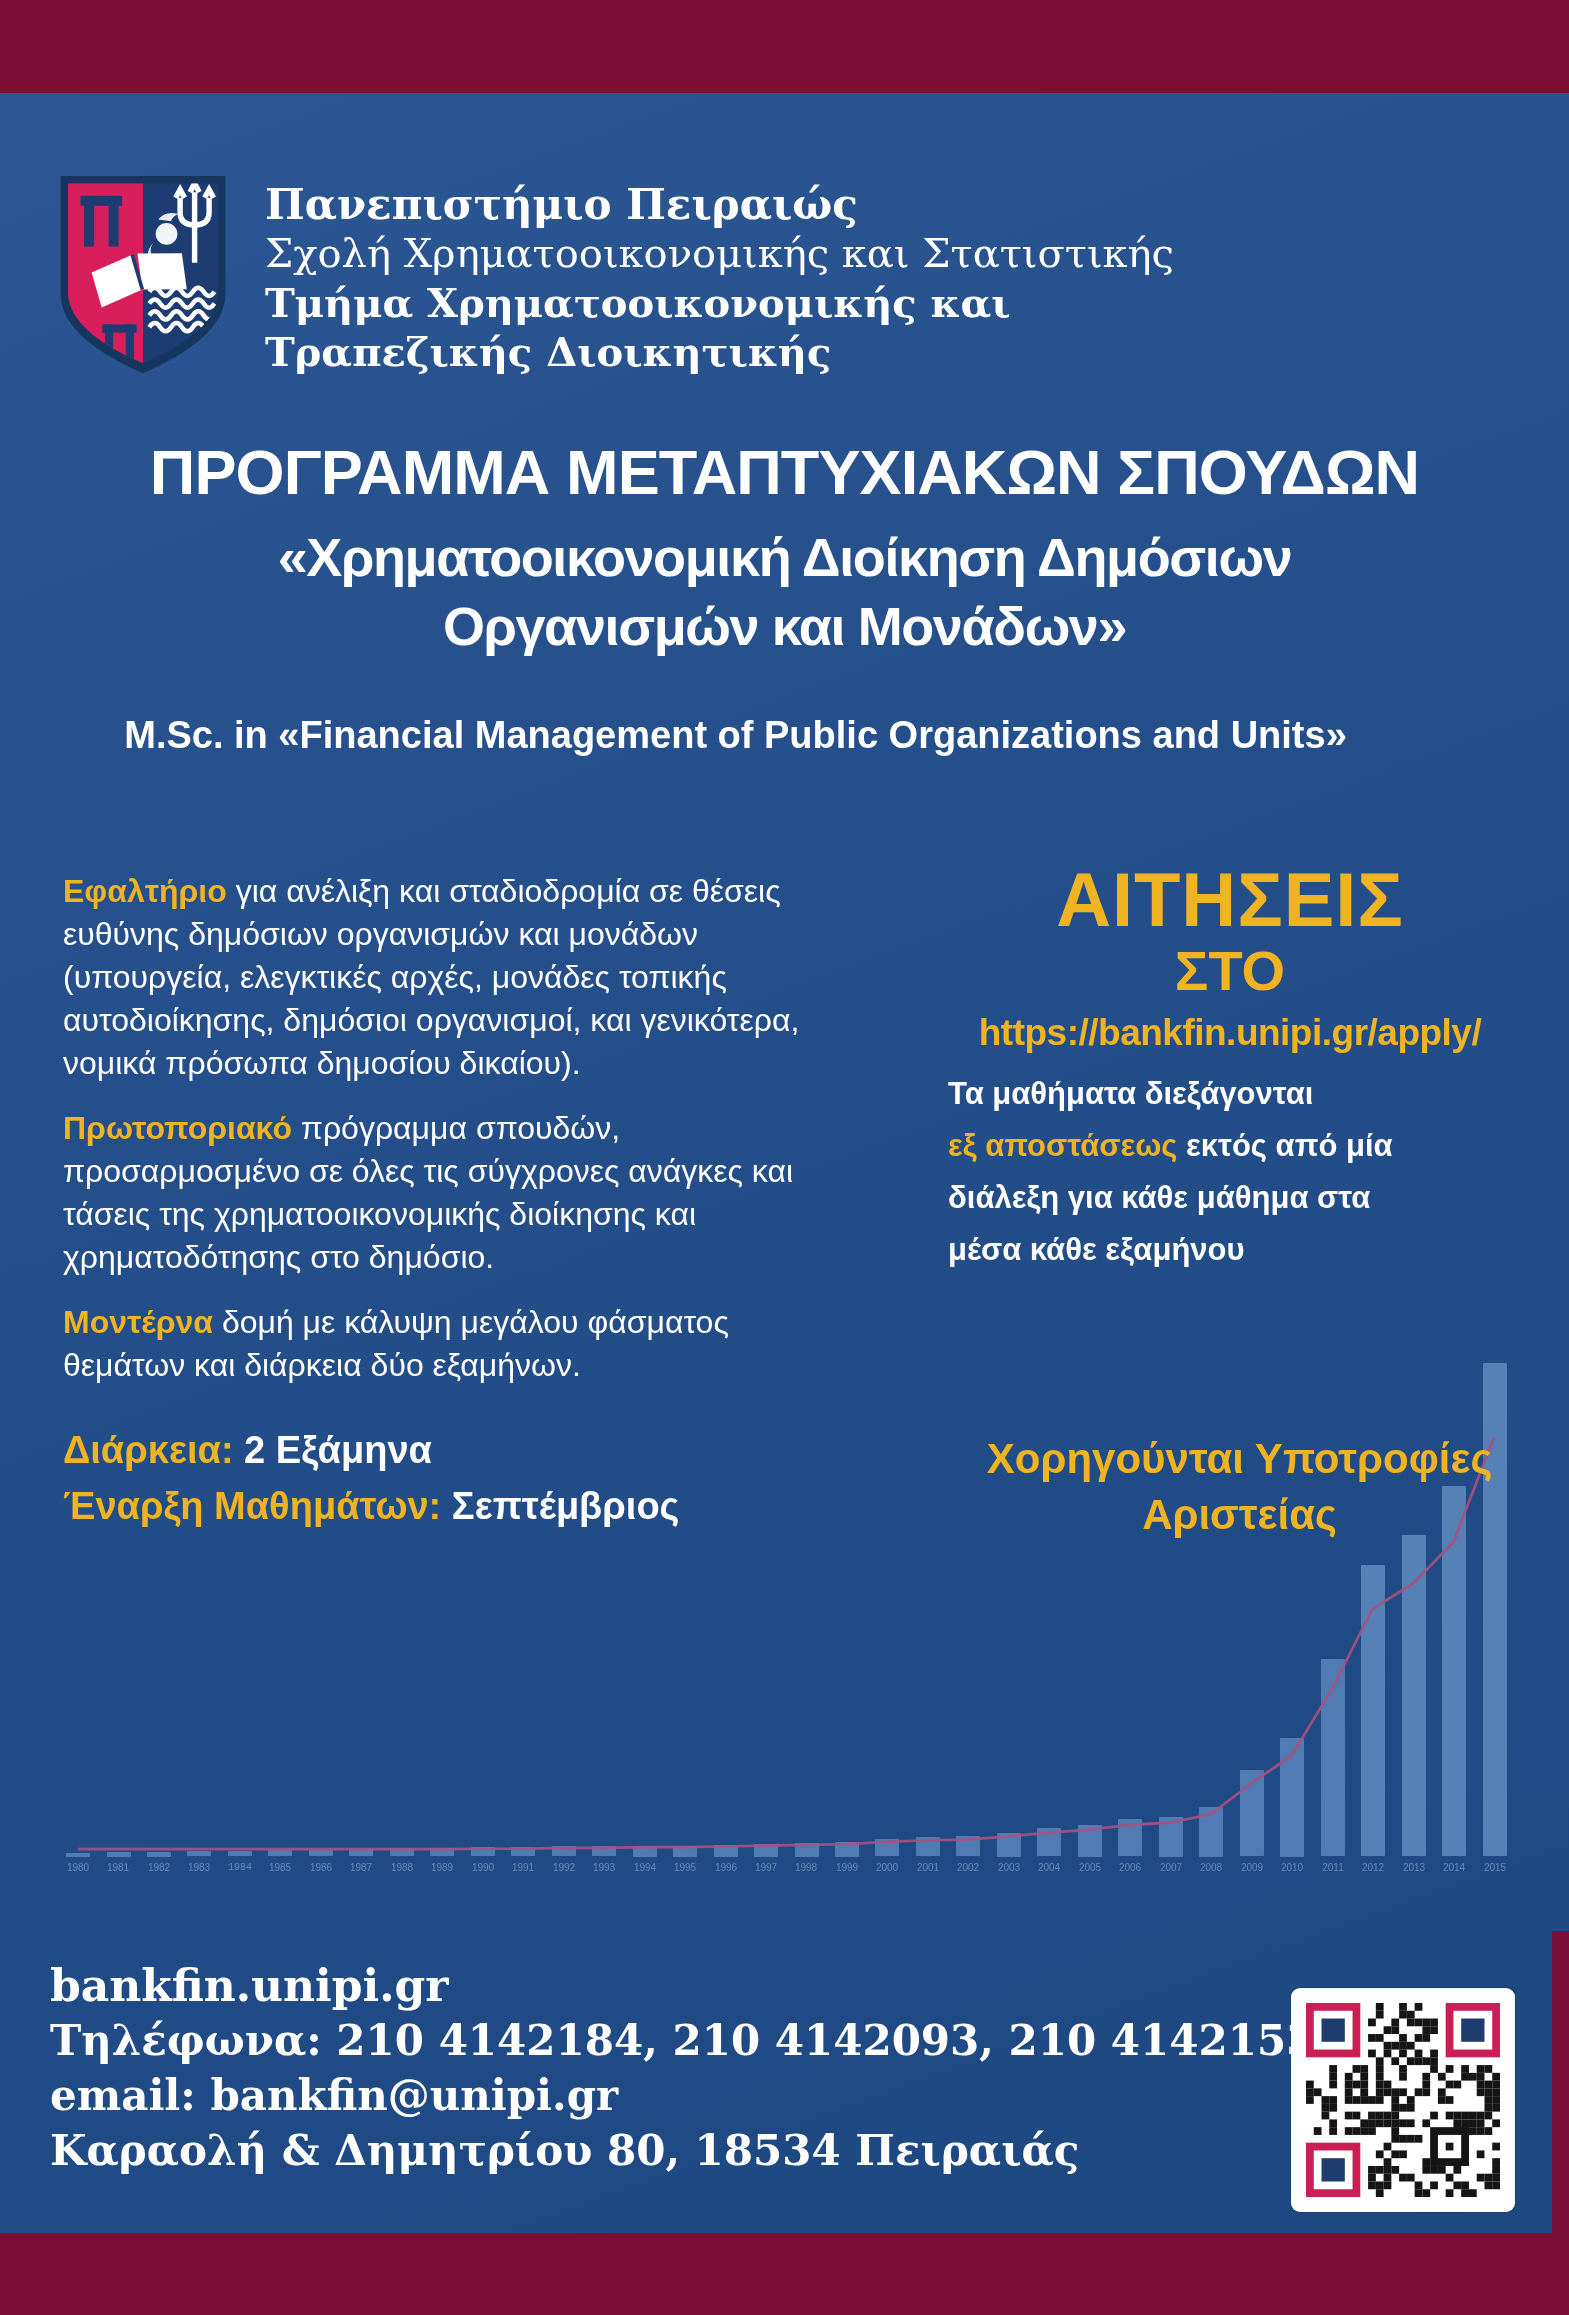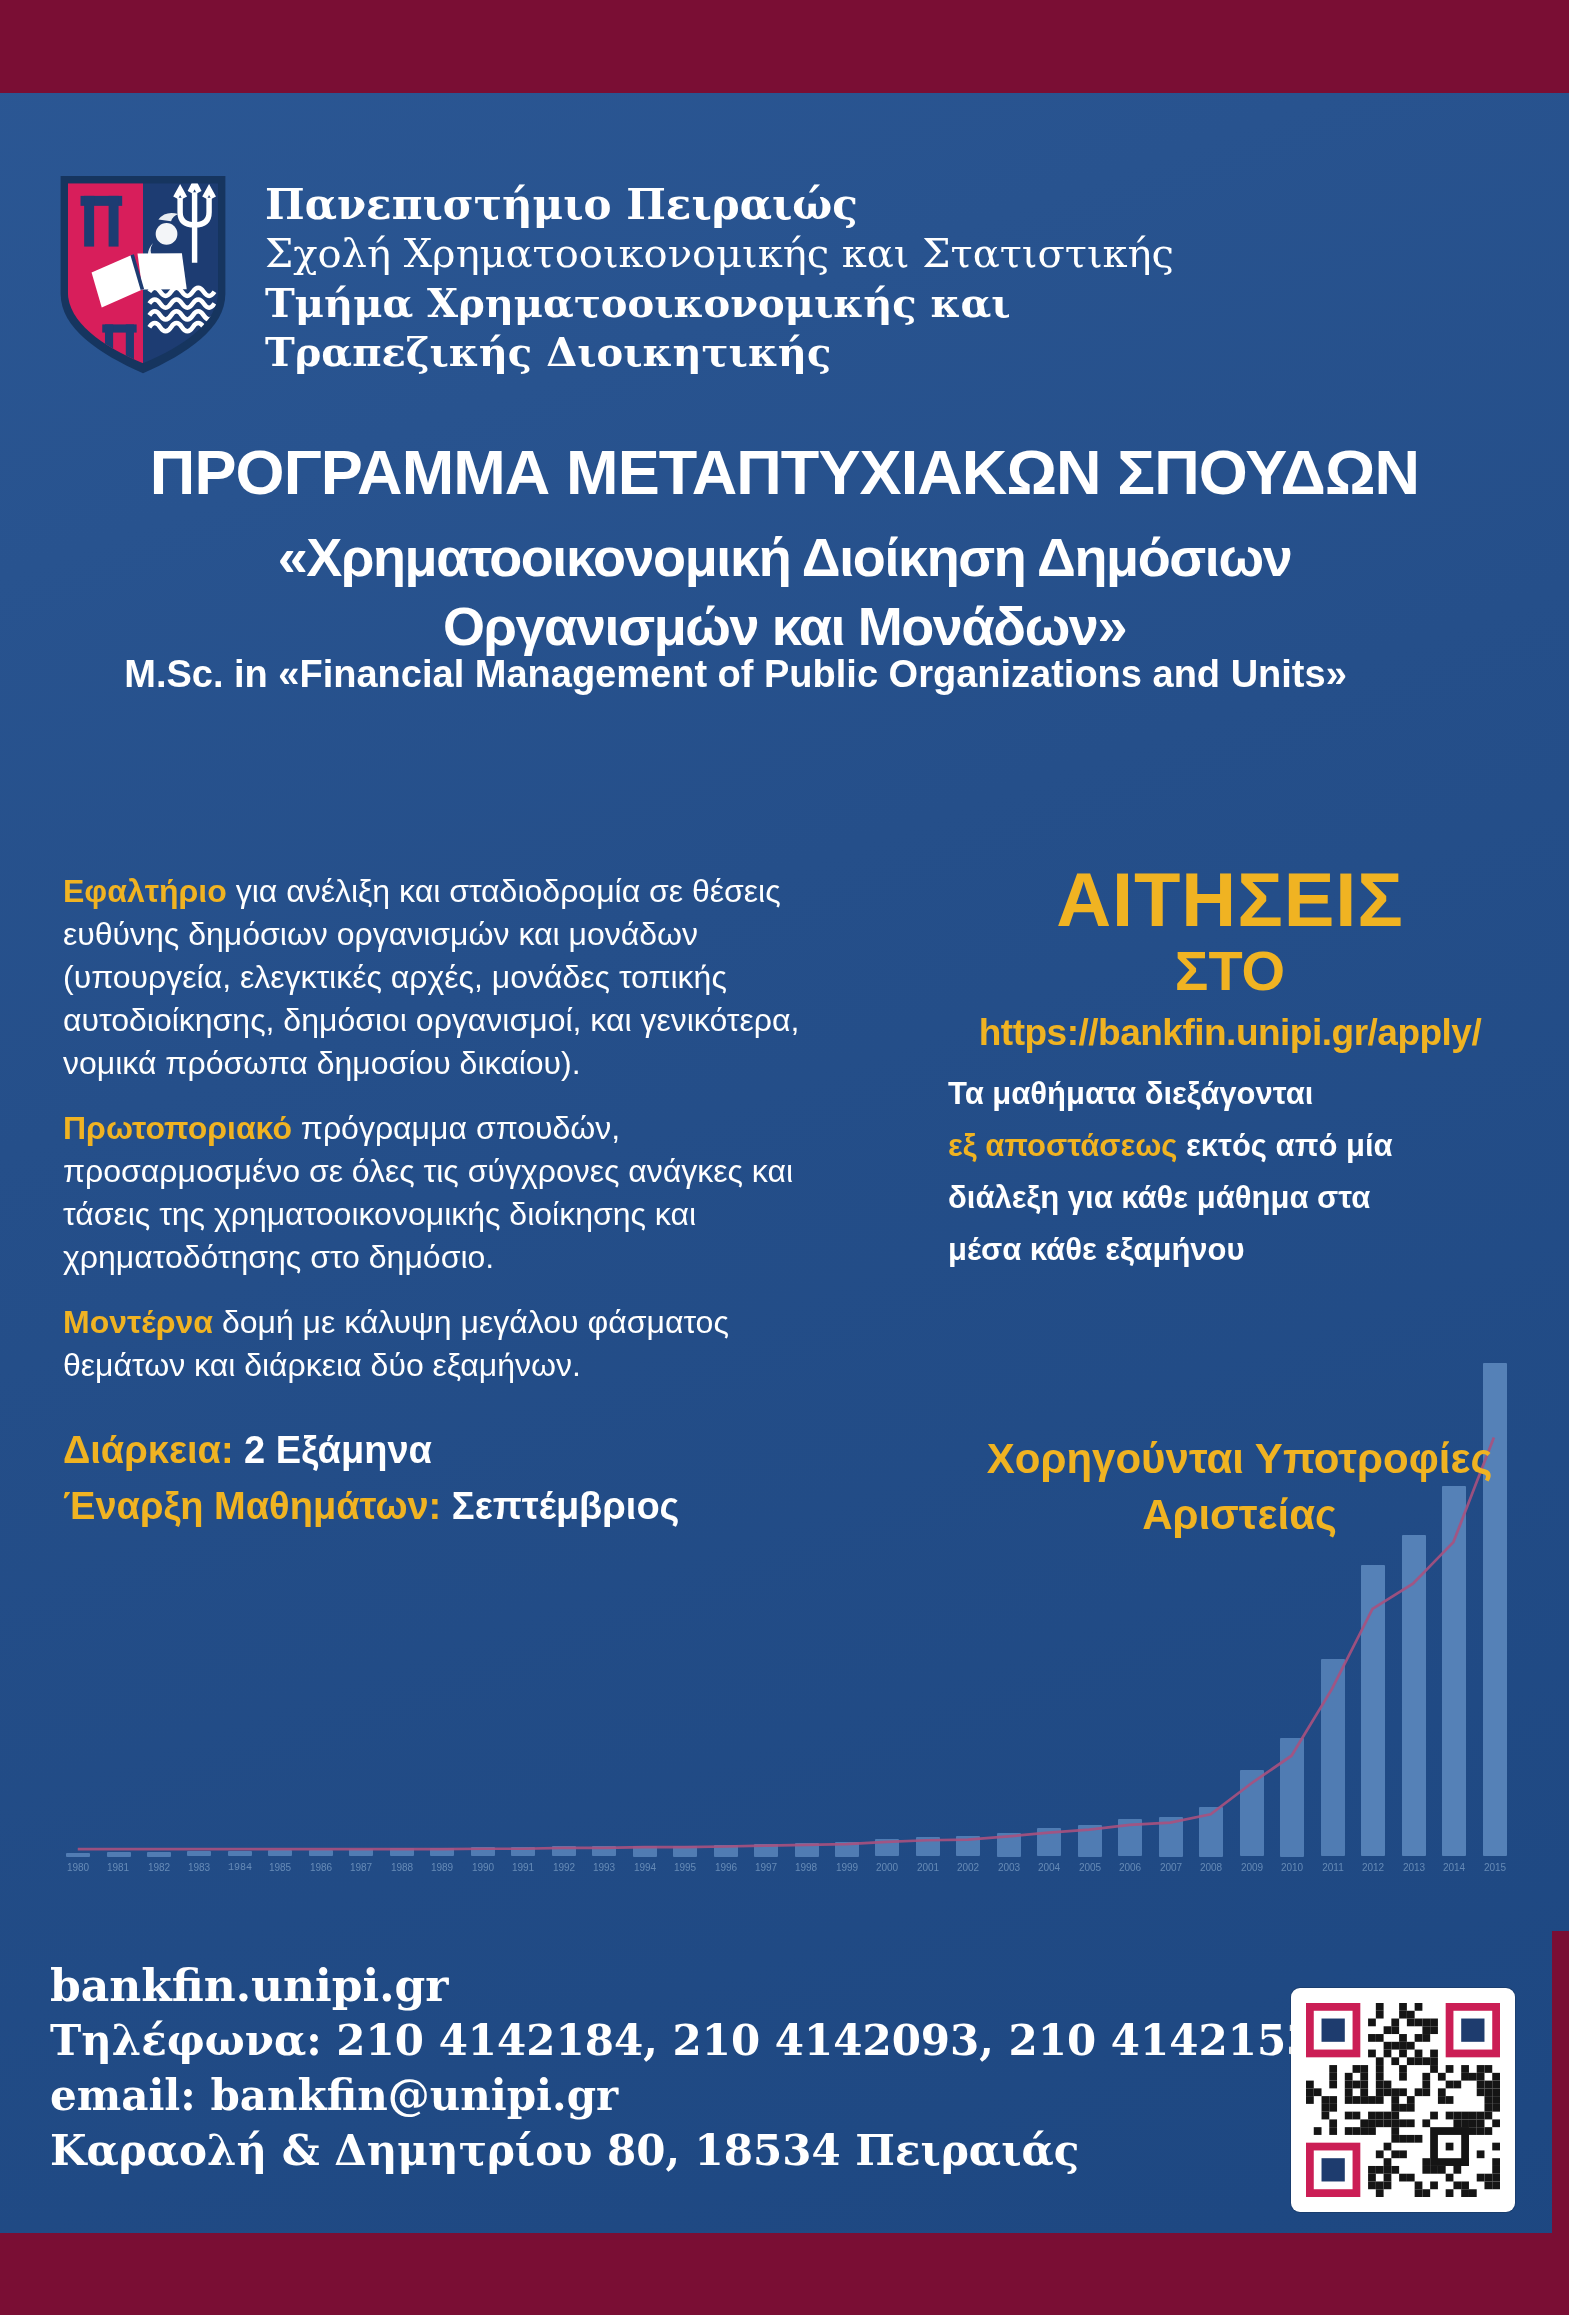--- a/index.html
+++ b/index.html
@@ -16,21 +16,21 @@
   #header-text{position:absolute;left:265px;top:172px;font-family:"DejaVu Serif",serif;line-height:49px;margin-top:8px;}
   .hdr-b{font-weight:700;font-size:42px;}
   .hdr-r{font-weight:400;font-size:40px;}
   .hdr-b2{font-weight:700;font-size:40px;}
 
   
   #program-title{position:absolute;left:0;top:436px;width:1569px;text-align:center;
     font-size:63px;font-weight:700;letter-spacing:-0.9px;}
   #greek-title{position:absolute;left:0;top:523px;width:1569px;text-align:center;
     font-size:54px;font-weight:700;letter-spacing:-1.4px;line-height:69px;}
-  #msc-title{position:absolute;left:0;top:653px;width:1471px;text-align:center;
+  #msc-title{position:absolute;left:0;top:714px;width:1471px;text-align:center;
     font-size:38px;font-weight:700;}
 
   
   #features{position:absolute;left:63px;top:870px;width:782px;font-size:32px;line-height:43px;}
   #features p{margin:0 0 22px 0;}
   .lead{color:#f0b322;font-weight:700;}
 
   
   #apply{position:absolute;left:909px;top:858px;width:642px;text-align:center;color:#f0b322;}
   #apply .l1{font-size:76px;font-weight:800;letter-spacing:0.9px;line-height:83px;}

